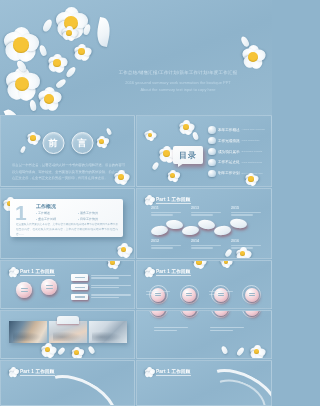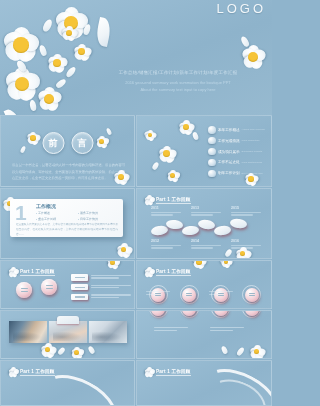--- a/index.html
+++ b/index.html
@@ -277,21 +277,20 @@
     <div class="leaf" style="left:8px;top:108px;width:11px;height:24px;transform:rotate(-24deg);"></div>
     <div class="lpetal" style="left:44px;top:19px;width:7px;height:13px;transform:rotate(28deg);"></div>
     <div class="lpetal" style="left:40px;top:45px;width:6px;height:11px;transform:rotate(-20deg);"></div>
     <div class="lpetal" style="left:68px;top:66px;width:6px;height:12px;transform:rotate(40deg);"></div>
     <div class="lpetal" style="left:18px;top:60px;width:7px;height:12px;transform:rotate(-35deg);"></div>
     <div class="lpetal" style="left:84px;top:24px;width:6px;height:11px;transform:rotate(18deg);"></div>
     <div class="lpetal" style="left:30px;top:100px;width:6px;height:11px;transform:rotate(-12deg);"></div>
     <div class="lpetal" style="left:58px;top:78px;width:6px;height:11px;transform:rotate(52deg);"></div>
     <div class="lpetal" style="right:24px;top:36px;width:6px;height:11px;transform:rotate(-30deg);"></div>
 
-    <div class="logo">LOGO</div>
     <div class="hero-sub1">工作总结/销售汇报/工作计划/新年工作计划/年度工作汇报</div>
     <div class="hero-sub2">
       <div>2016 year-end summary work summation the boutique PPT</div>
       <div>About the summary text input to copy here</div>
     </div>
   </div>
 
   <div class="grid">
 
     <div class="slide col-l r1">
@@ -357,20 +356,21 @@
         <div class="petal" style="width:6px;height:6px;margin:-6px 0 0 -3px;"></div>
         <div class="petal" style="width:6px;height:6px;margin:-4px 0 0 -5px;transform:rotate(72deg);"></div>
         <div class="petal" style="width:6px;height:6px;margin:-1px 0 0 -5px;transform:rotate(144deg);"></div>
         <div class="petal" style="width:6px;height:6px;margin:0 0 0 -1px;transform:rotate(216deg);"></div>
         <div class="petal" style="width:6px;height:6px;margin:-4px 0 0 1px;transform:rotate(288deg);"></div>
         <i></i>
       </div>
       <div class="lpetal" style="left:16px;top:46px;width:5px;height:8px;transform:rotate(30deg);"></div>
       <div class="lpetal" style="left:56px;top:16px;width:5px;height:8px;transform:rotate(-20deg);"></div>
 
+      <div class="cat-badge">目录</div>
 
       <div class="cat-list">
         <div class="cat-item">
           <span class="cat-dot"></span>
           <span class="cat-label">本年工作概述</span>
           <span class="cat-en">Annual work overview</span>
         </div>
         <div class="cat-item">
           <span class="cat-dot"></span>
           <span class="cat-label">工作完成情况</span>

